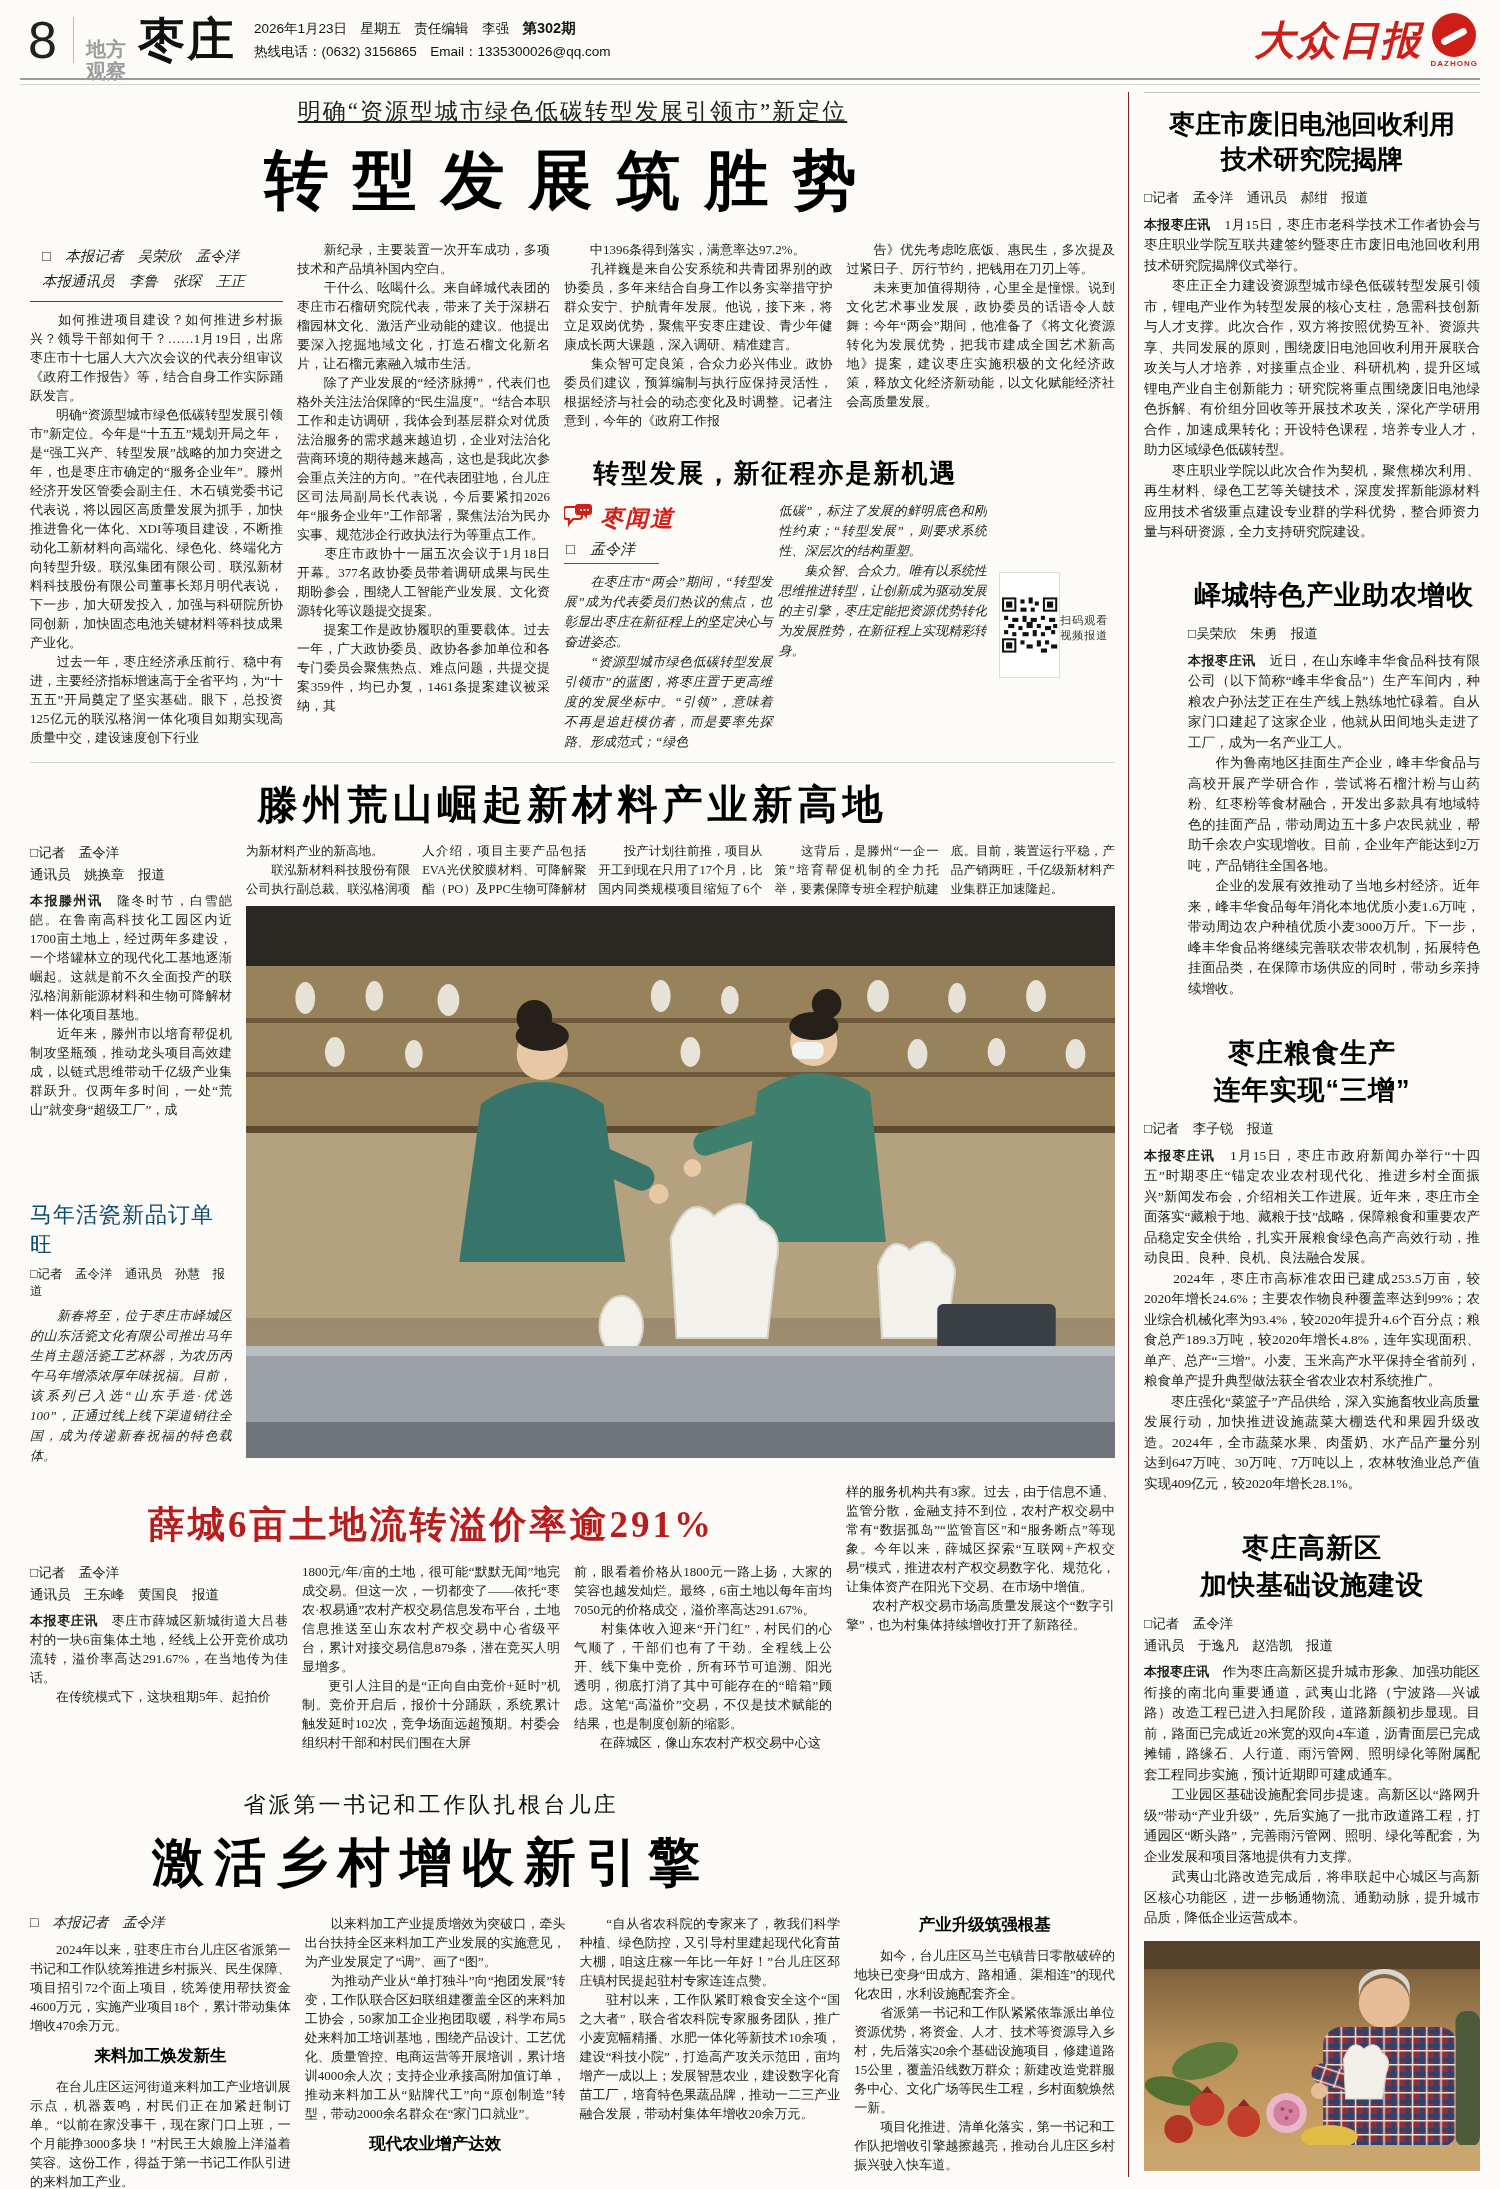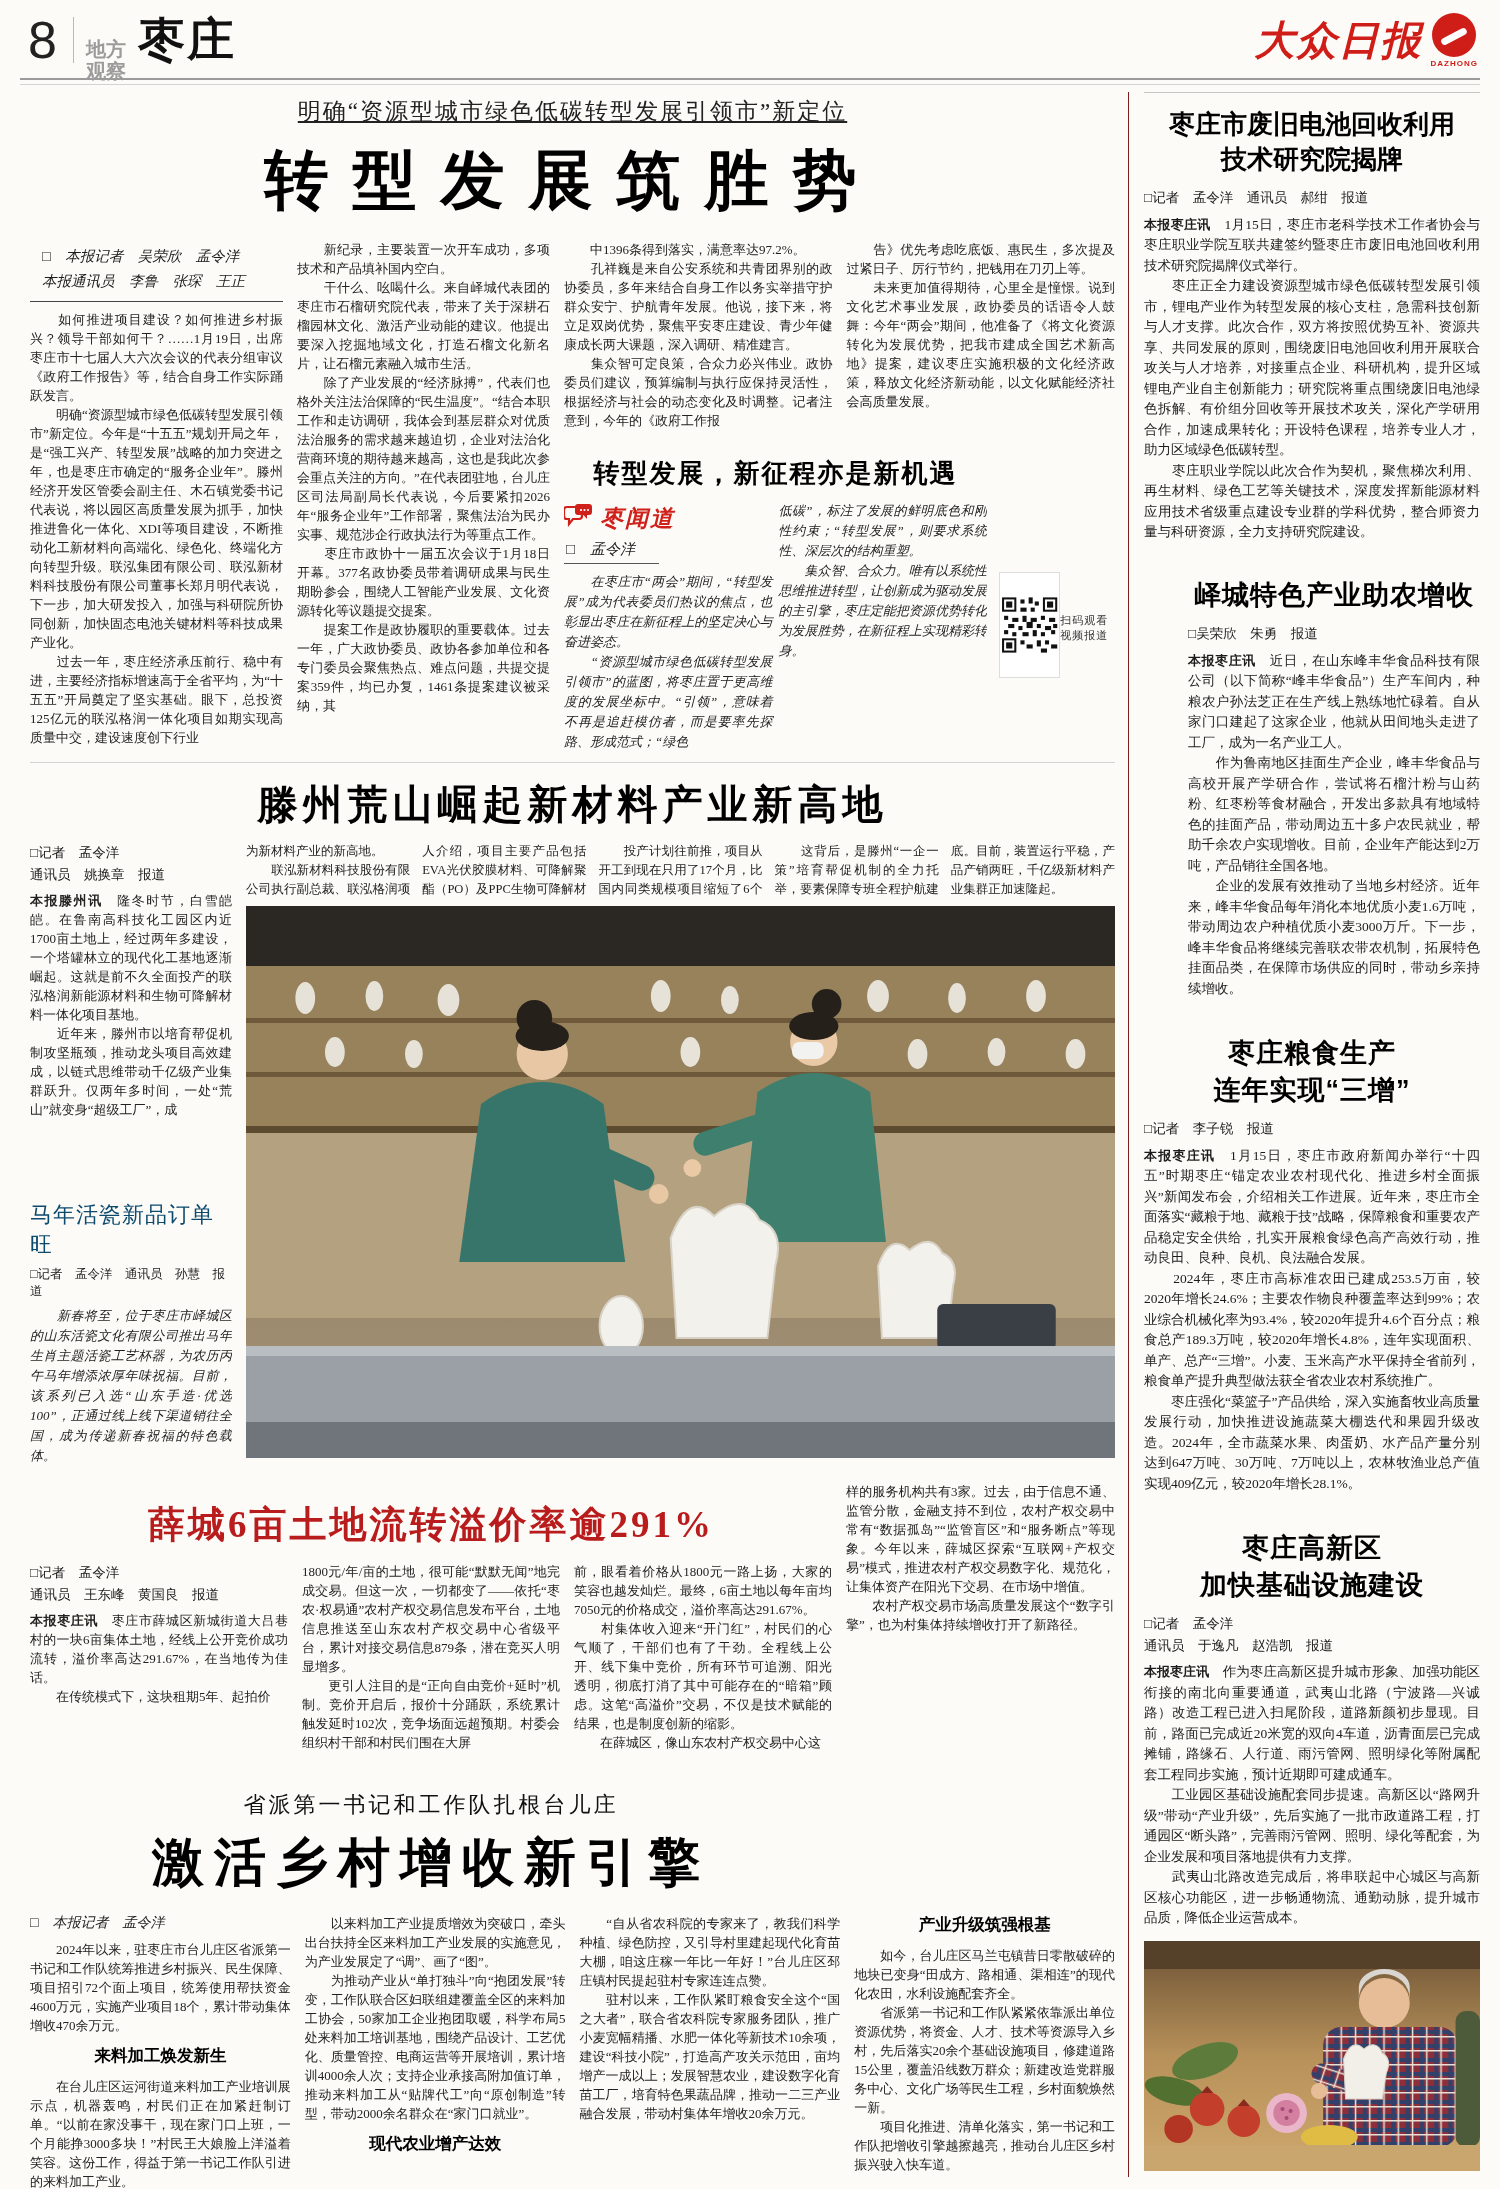--- a/index.html
+++ b/index.html
@@ -94,20 +94,24 @@
 <div class="page">
 
   <div class="hdr">
     <div class="hdr-pageno">8</div>
     <div class="hdr-bar"></div>
     <div class="hdr-sec">
       <div>地方</div>
       <div>观察</div>
     </div>
     <div class="hdr-city">枣庄</div>
+    <div class="hdr-info">
+      <div><span>2026年1月23日　星期五　责任编辑　李强</span>　<b>第302期</b></div>
+      <div>热线电话：(0632) 3156865　Email：1335300026@qq.com</div>
+    </div>
     <div class="hdr-logo">
       <div class="hdr-logo-cn">大众日报</div>
       <div class="hdr-logo-seal">
         <div class="seal-circle"></div>
         <div class="hdr-logo-en">DAZHONG</div>
       </div>
     </div>
   </div>
   <div class="hdr-rule"></div>
 

